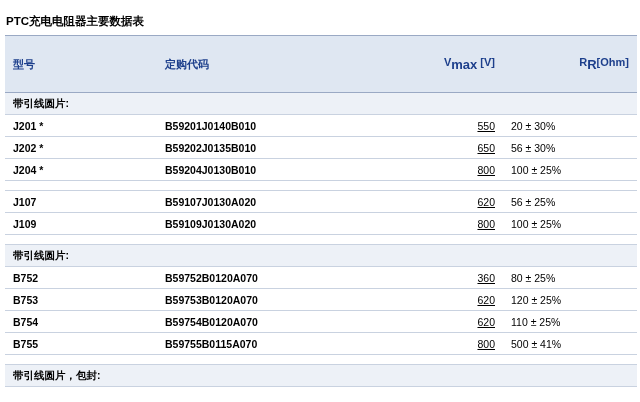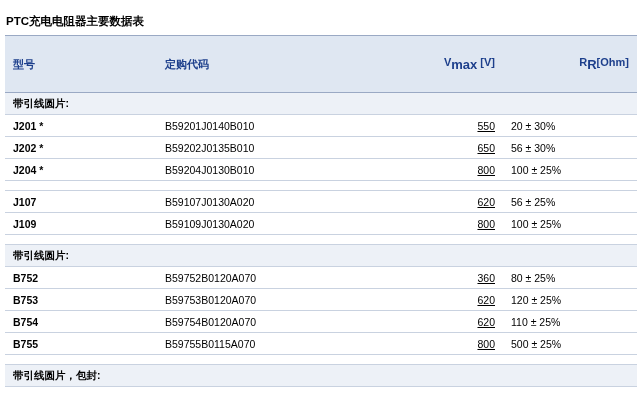--- a/index.html
+++ b/index.html
@@ -73,21 +73,21 @@
     color: #000000;
     border-bottom: 1px solid #c9d2e0;
   }
   tbody tr.spacer td {
     height: 9px;
     border-bottom: 1px solid #c9d2e0;
     background: #ffffff;
     padding: 0;
   }
   td.model { font-weight: bold; margin-top: 21px; }
-  td.code { font-weight: normal; }
+  td.code { font-weight: bold; }
   td.num { text-align: right; font-weight: normal; text-decoration: underline; }
   td.res { text-align: left; font-weight: normal; }
 </style>
 </head>
 <body>
 
 <div class="page">
 
   <div class="doc-title">PTC充电电阻器主要数据表</div>
 
@@ -164,21 +164,21 @@
         <tr>
           <td class="model">B754</td>
           <td class="code">B59754B0120A070</td>
           <td class="num">620</td>
           <td class="res">110 ± 25%</td>
         </tr>
         <tr>
           <td class="model">B755</td>
           <td class="code">B59755B0115A070</td>
           <td class="num">800</td>
-          <td class="res">500 ± 25%</td>
+          <td class="res">500 ± 41%</td>
         </tr>
         <tr class="spacer">
           <td colspan="4"></td>
         </tr>
         <tr class="group">
           <td colspan="4">带引线圆片，包封:</td>
         </tr>
       </tbody>
   </table>
 

